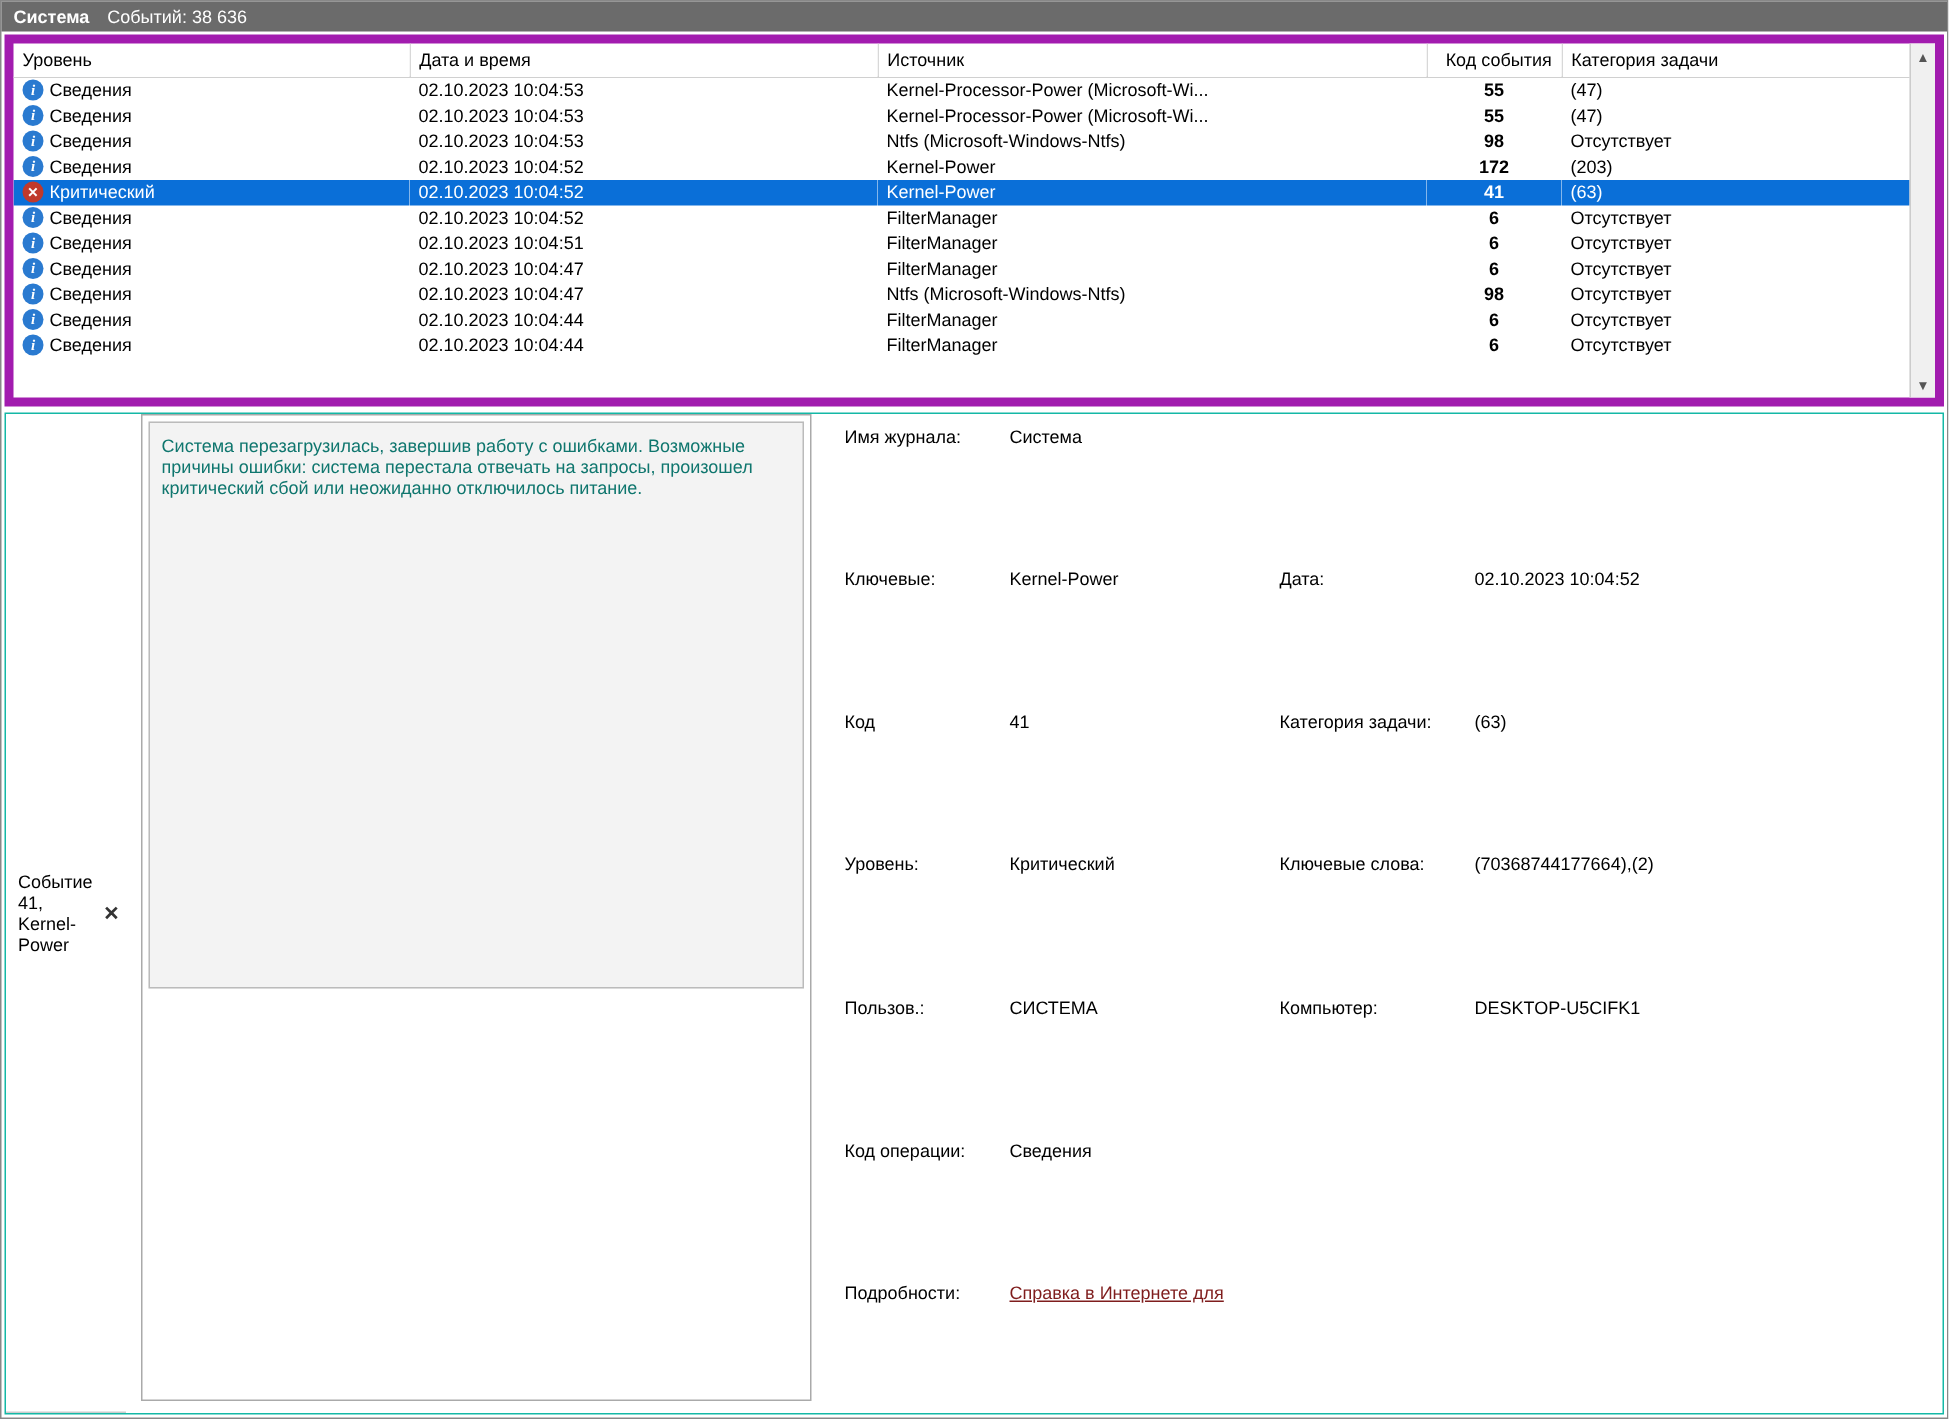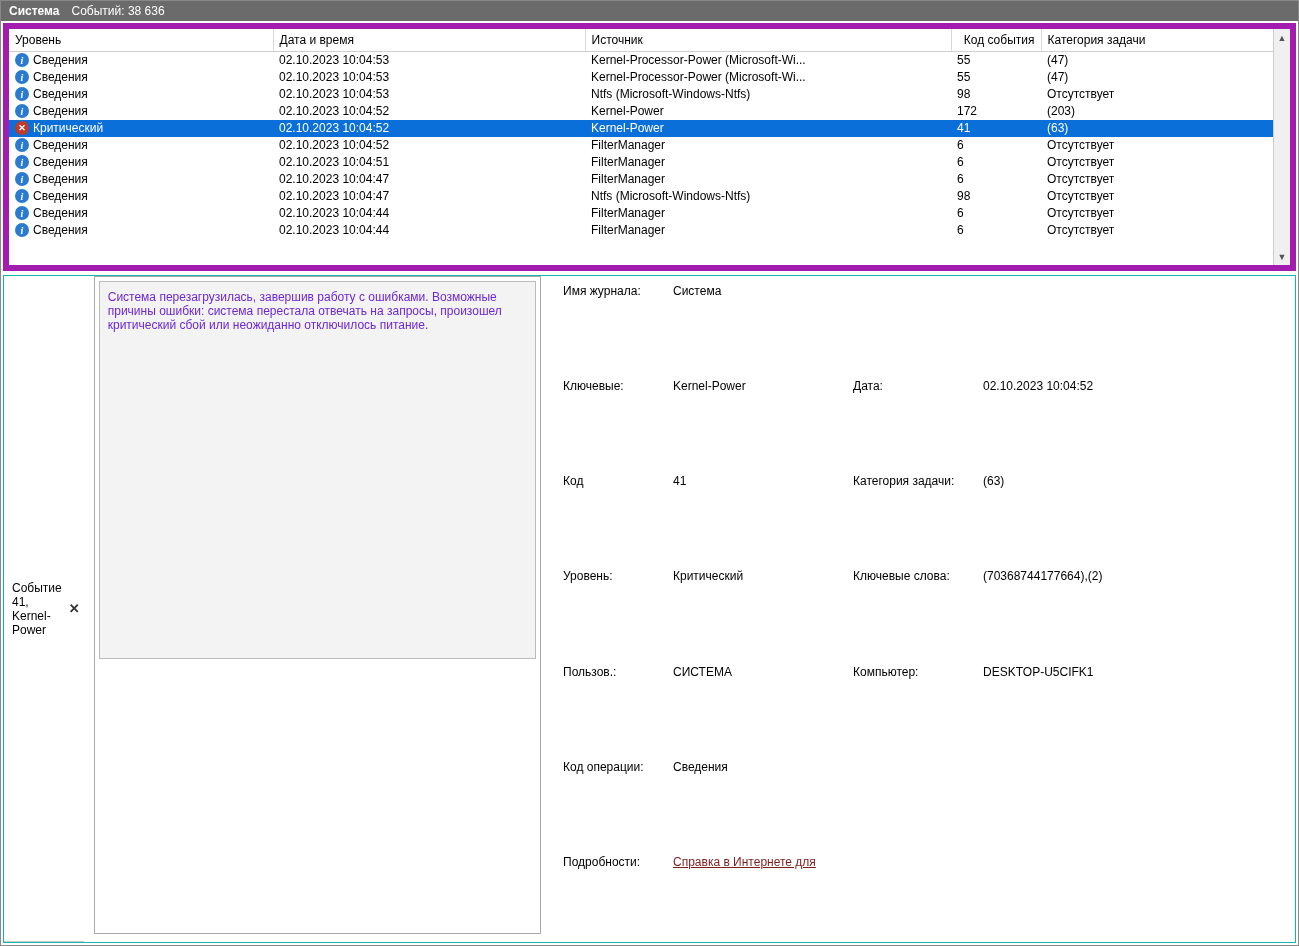--- a/index.html
+++ b/index.html
@@ -58,21 +58,21 @@
       padding: 1px 6px 2px 6px;
       white-space: nowrap;
       overflow: hidden;
       text-overflow: ellipsis;
     }
     table.events tbody tr.selected {
       background: #0a6fd8;
       color: #fff;
     }
     td.level-cell { display:flex; align-items:center; gap:4px; }
-    td.id-cell { text-align:left; padding-right:6px; }
+    td.id-cell { text-align:center; padding-right:6px;font-weight:bold; }
     .icon-info, .icon-error {
       width:14px; height:14px; border-radius:50%;
       display:inline-flex; align-items:center; justify-content:center;
       font-size:10px; font-weight:bold; color:#fff; flex:0 0 14px;
     }
     .icon-info { background:#2a7ad0; }
     .icon-info::after { content:"i"; font-style: italic; font-family: Georgia, serif; }
     .icon-error { background:#c0392b; }
     .icon-error::after { content:"✕"; font-size:9px; }
     tr.selected .icon-error { background:#c0392b; }
@@ -118,21 +118,21 @@
     }
     .tab.active {
       background:#fff; border-bottom:1px solid #fff; z-index:1;
     }
     .tab-body {
       border:1px solid #aaa; margin:0 10px 8px 10px;
       background:#fff; padding:4px;
     }
     .desc-box {
       border:1px solid #bbb; background:#f3f3f3;
-      padding:8px; font-size:12px; color:#6d28d9;
+      padding:8px; font-size:12px; color:#0f766e;
       height:378px;
     }
     .props {
       margin:8px 12px 12px 12px;
       display:grid;
       grid-template-columns: 90px 160px 110px 300px;
       row-gap:6px; column-gap:6px;
       font-size:12px;
       gap:20px;
     }

